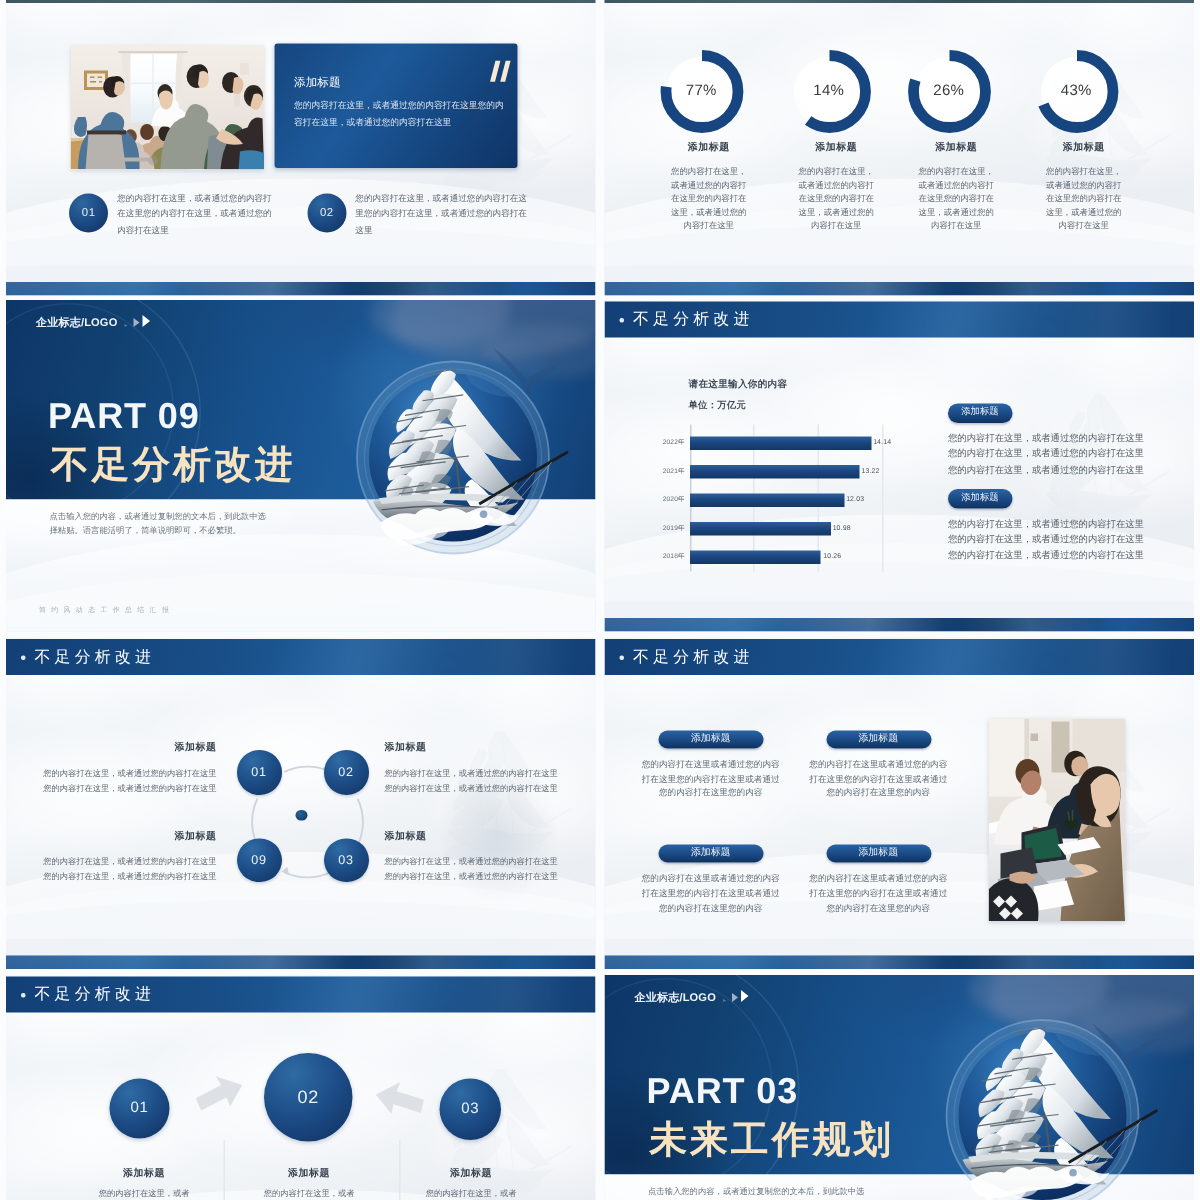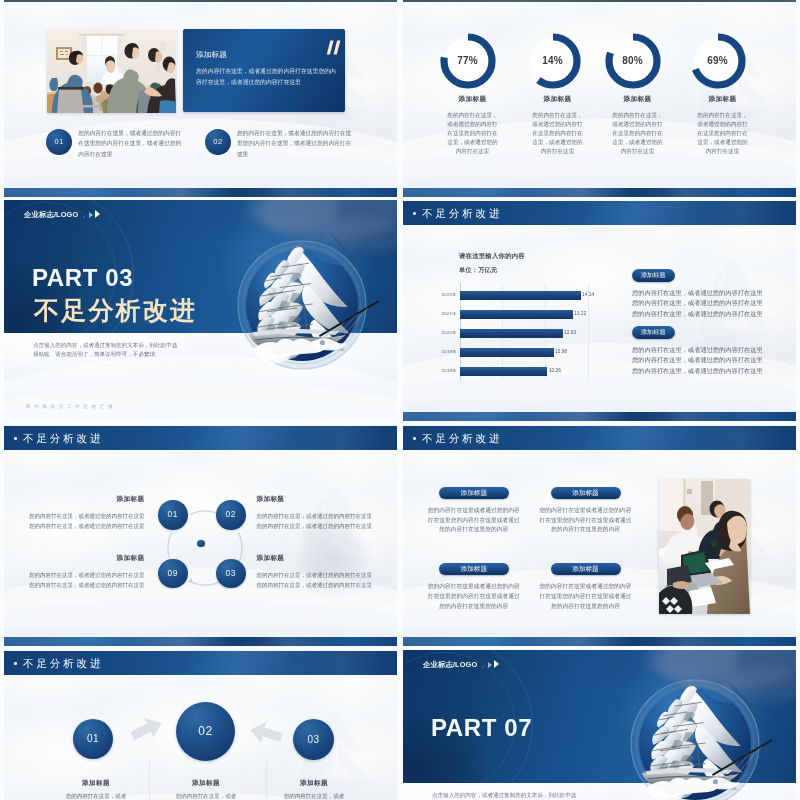--- a/index.html
+++ b/index.html
@@ -100,21 +100,21 @@
 .s1item.w2 .tx{width:117px;}
 
 
 .s1card .cb,.s1item .tx,.body-txt,.partdesc{word-break:break-all;}
 
 
 .dcol{position:absolute;top:0;width:86px;}
 .dcol .donut{position:absolute;left:11.2px;top:56.4px;}
 .dcol .donut circle{stroke-linecap:butt;transform:rotate(-90deg);transform-origin:29px 29px;}
 .dcol .pct{position:absolute;left:-3px;top:78.5px;width:86px;text-align:center;
-  font-size:10px;color:#3b3b3b;font-weight:700;letter-spacing:.2px;line-height:12px;}
+  font-size:10px;color:#3b3b3b;font-weight:400;letter-spacing:.2px;line-height:12px;}
 .dcol .dt{position:absolute;left:2px;top:117.5px;width:86px;text-align:center;
   font-size:6.6px;color:#38424e;font-weight:700;letter-spacing:.4px;line-height:9px;}
 .dcol .db{position:absolute;left:18px;top:135px;width:54px;text-align:center;
   font-size:5.6px;color:#5e6873;line-height:9px;letter-spacing:0;word-break:break-all;}
 .dcol .hole{position:absolute;left:16.5px;top:61.5px;width:47px;height:47px;border-radius:50%;
   background:radial-gradient(circle at 50% 42%, rgba(255,255,255,.95) 55%, rgba(255,255,255,.35) 100%);}
 
 
 .tslide .pwash{position:absolute;inset:0;
   background:
@@ -415,30 +415,30 @@
     </svg>
     <div class="pct">14%</div>
     <div class="dt">添加标题</div>
     <div class="db">您的内容打在这里，或者通过您的内容打在这里您的内容打在这里，或者通过您的内容打在这里</div>
   </div>
   <div class="dcol" style="left:189.5px;">
     <div class="hole"></div>
     <svg class="donut" width="58" height="58" viewBox="0 0 58 58">
       <circle cx="29" cy="29" r="24" fill="none" stroke="#16457f" stroke-width="7.2" stroke-dasharray="120.64 150.80"></circle>
     </svg>
-    <div class="pct">80%</div>
+    <div class="pct">26%</div>
     <div class="dt">添加标题</div>
     <div class="db">您的内容打在这里，或者通过您的内容打在这里您的内容打在这里，或者通过您的内容打在这里</div>
   </div>
   <div class="dcol" style="left:274.5px;">
     <div class="hole"></div>
     <svg class="donut" width="58" height="58" viewBox="0 0 58 58">
       <circle cx="29" cy="29" r="24" fill="none" stroke="#16457f" stroke-width="7.2" stroke-dasharray="104.05 150.80"></circle>
     </svg>
-    <div class="pct">69%</div>
+    <div class="pct">43%</div>
     <div class="dt">添加标题</div>
     <div class="db">您的内容打在这里，或者通过您的内容打在这里您的内容打在这里，或者通过您的内容打在这里</div>
   </div>
   <div class="foot">
         <i></i>
       </div>
 </div>
 
 <div class="slide tslide" style="left:4px;top:200px;">
   <div class="panel">
@@ -576,21 +576,21 @@
     <circle cx="89" cy="122" r="2.6" fill="#1d5086" opacity=".5"></circle>
   </g>
 </svg>
       </div>
   <div class="logo-row">
     <span class="lg">企业标志/LOGO</span>
     <span class="tri t1"></span>
     <span class="tri t2"></span>
     <span class="tri t3"></span>
   </div>
-  <div class="parttitle" style="left:28px;top:67px;">PART 03</div>
+  <div class="parttitle" style="left:28px;top:67px;">PART 09</div>
   <div class="partcn" style="left:30px;top:97px;">不足分析改进</div>
   <div class="partdesc" style="left:29px;top:141px;width:190px;">
     <div>点击输入您的内容，或者通过复制您的文本后，到此款中选</div>
     <div>择粘贴。语言能活明了，简单说明即可，不必繁琐。</div>
   </div>
   <div class="partfoot" style="left:22px;top:204px;">简约风动态工作总结汇报</div>
 </div>
 
 <div class="slide s4" style="left:403px;top:200px;">
   <div class="bgwash"></div>
@@ -1092,19 +1092,20 @@
     <circle cx="89" cy="122" r="2.6" fill="#1d5086" opacity=".5"></circle>
   </g>
 </svg>
       </div>
   <div class="logo-row">
     <span class="lg">企业标志/LOGO</span>
     <span class="tri t1"></span>
     <span class="tri t2"></span>
     <span class="tri t3"></span>
   </div>
-  <div class="parttitle" style="left:28px;top:67px;">PART 07</div>
+  <div class="parttitle" style="left:28px;top:67px;">PART 03</div>
+  <div class="partcn" style="left:30px;top:97px;">未来工作规划</div>
   <div class="partdesc" style="left:29px;top:141px;width:190px;">
     <div>点击输入您的内容，或者通过复制您的文本后，到此款中选</div>
   </div>
 </div>
 
 </div>
 
 </body></html>

